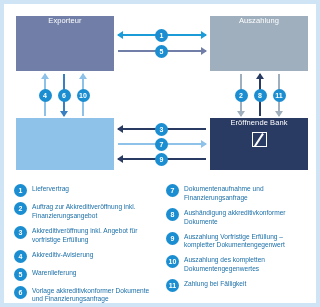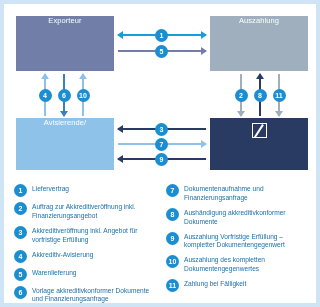--- a/index.html
+++ b/index.html
@@ -175,24 +175,24 @@
 
     <div class="box" id="box-exporteur">
       <span class="box-label">Exporteur</span>
     </div>
 
     <div class="box" id="box-importeur">
       <span class="box-label">Auszahlung</span>
     </div>
 
     <div class="box" id="box-advising">
-      <span class="box-label">Avisierende/</span>
     </div>
 
     <div class="box" id="box-issuing">
+      <span class="box-label">Eröffnende Bank</span>
       <span class="db-logo"></span>
     </div>
 
     <div class="harrow" style="left:114px; top:26px; width:88px;">
       <div class="shaft" style="background:#1b9bd8;"></div>
       <div class="head-l" style="border-right-color:#1b9bd8;"></div>
       <div class="head-r" style="border-left-color:#1b9bd8;"></div>
       <div class="badge" style="left:37px; top:-1.5px;">1</div>
     </div>
 

